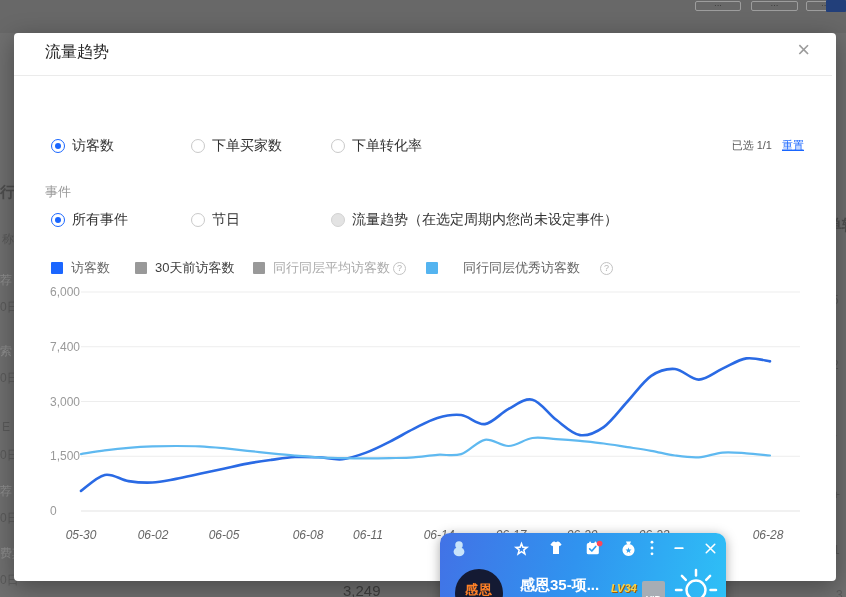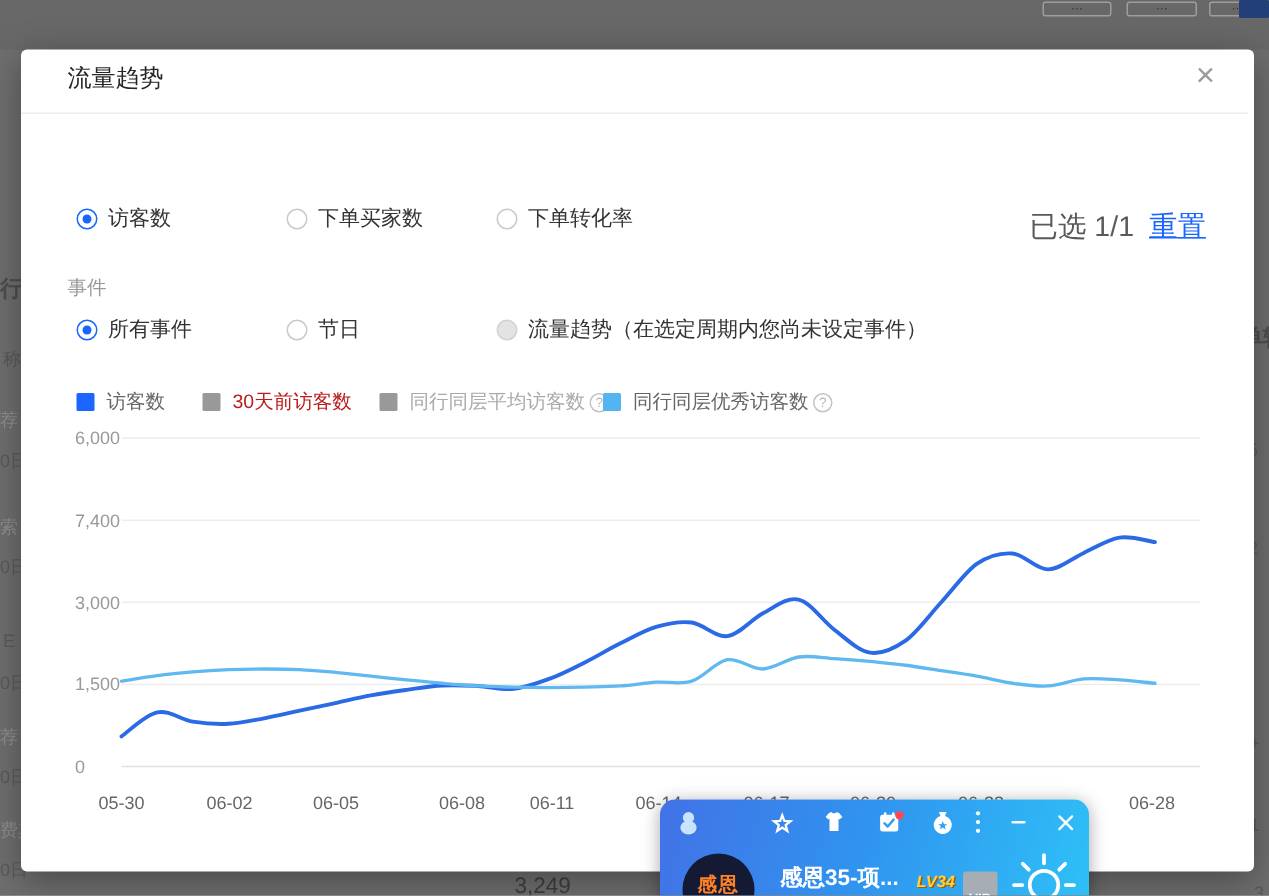--- a/index.html
+++ b/index.html
@@ -28,33 +28,33 @@
   .radio-row{position:absolute;left:0;width:818px;height:18px;}
   #metric-row{top:104px;}
   #event-row{top:178px;}
   .radio-item{position:absolute;top:0;display:flex;align-items:center;cursor:pointer;}
   .radio{width:14px;height:14px;border-radius:50%;border:1px solid #c9c9c9;background:#fff;display:inline-block;position:relative;flex:none;}
   .radio.sel{border-color:#1966ff;}
   .radio.sel::after{content:"";position:absolute;inset:3px;border-radius:50%;background:#1966ff;}
   .radio.dis{background:#e3e3e3;border-color:#d2d2d2;}
   .radio-label{margin-left:7px;font-size:14px;color:#333;white-space:nowrap;}
 
-  .selection-box{position:absolute;right:32px;top:105px;font-size:19px;color:#595959;}
+  .selection-box{position:absolute;right:32px;top:105px;font-size:11px;color:#595959;}
   .reset-link{color:#1966ff;text-decoration:underline;margin-left:10px;cursor:pointer;}
   .section-label{position:absolute;left:31px;top:150px;font-size:13px;color:#999;}
 
   .legend-row{position:absolute;left:0;top:226px;width:818px;height:16px;}
   .legend-item{position:absolute;top:0;display:flex;align-items:center;cursor:pointer;}
   .legend-sq{width:12px;height:12px;border-radius:1px;flex:none;}
   .legend-label{margin-left:8px;font-size:13px;white-space:nowrap;}
   .help-circle{margin-left:3px;width:13px;height:13px;border-radius:50%;border:1px solid #c3c3c3;color:#b5b5b5;
                font-size:9px;line-height:11px;text-align:center;flex:none;}
 
   .ytick{position:absolute;left:36px;transform:translateY(-50%);font-size:12px;color:#999;}
-  .xlabel{position:absolute;top:495px;transform:translateX(-50%);font-size:12px;color:#666;white-space:nowrap;}
+  .xlabel{position:absolute;top:495px;transform:translateX(-50%);font-size:12px;color:#666;white-space:nowrap;font-style:italic;}
   #chart-svg{position:absolute;left:0;top:0;width:818px;height:548px;}
 
   
   .widget{position:absolute;left:440px;top:490px;width:286px;height:107px;border-radius:10px 10px 0 0;
           background:linear-gradient(105deg,#4272e6 0%,#3093ef 45%,#2ec3f7 100%);
           box-shadow:0 2px 12px rgba(0,0,0,.35);overflow:hidden;margin-top:43px;}
   .widget-strip{position:absolute;left:0;bottom:0;width:100%;height:6px;background:#6fd0f7;}
   .wicon{position:absolute;top:5px;width:20px;height:20px;display:flex;align-items:center;justify-content:center;cursor:pointer;}
   .avatar{position:absolute;left:15px;top:36px;width:48px;height:48px;border-radius:50%;background:#141a33;cursor:pointer;
           display:flex;flex-direction:column;align-items:center;justify-content:center;}
@@ -143,28 +143,28 @@
         </div>
       </div>
 
     <div class="legend-row" id="legend-row">
         <div class="legend-item" style="left: 37px;">
           <span class="legend-sq" style="background: rgb(27, 102, 255);"></span>
           <span class="legend-label" style="color: rgb(102, 102, 102);">访客数</span>
         </div>
         <div class="legend-item" style="left: 121px;">
           <span class="legend-sq" style="background: rgb(153, 153, 153);"></span>
-          <span class="legend-label" style="color: #b91c1c;">30天前访客数</span>
+          <span class="legend-label" style="color: #404040;">30天前访客数</span>
         </div>
         <div class="legend-item" style="left: 239px;">
           <span class="legend-sq" style="background: rgb(153, 153, 153);"></span>
           <span class="legend-label" style="color: rgb(170, 170, 170);">同行同层平均访客数</span>
           <span class="help-circle">?</span>
         </div>
-        <div class="legend-item" style="left: 388px;">
+        <div class="legend-item" style="left: 412px; gap: 17px;">
           <span class="legend-sq" style="background: rgb(84, 180, 240);"></span>
           <span class="legend-label" style="color: rgb(102, 102, 102);">同行同层优秀访客数</span>
           <span class="help-circle">?</span>
         </div>
       </div>
 
     <svg id="chart-svg" viewBox="0 0 818 548">
         <line x1="67" y1="478" x2="786" y2="478" stroke="#e3e3e3" stroke-width="1"></line>
         <line x1="67" y1="423.25" x2="786" y2="423.25" stroke="#ededed" stroke-width="1"></line>
         <line x1="67" y1="368.5" x2="786" y2="368.5" stroke="#ededed" stroke-width="1"></line>

